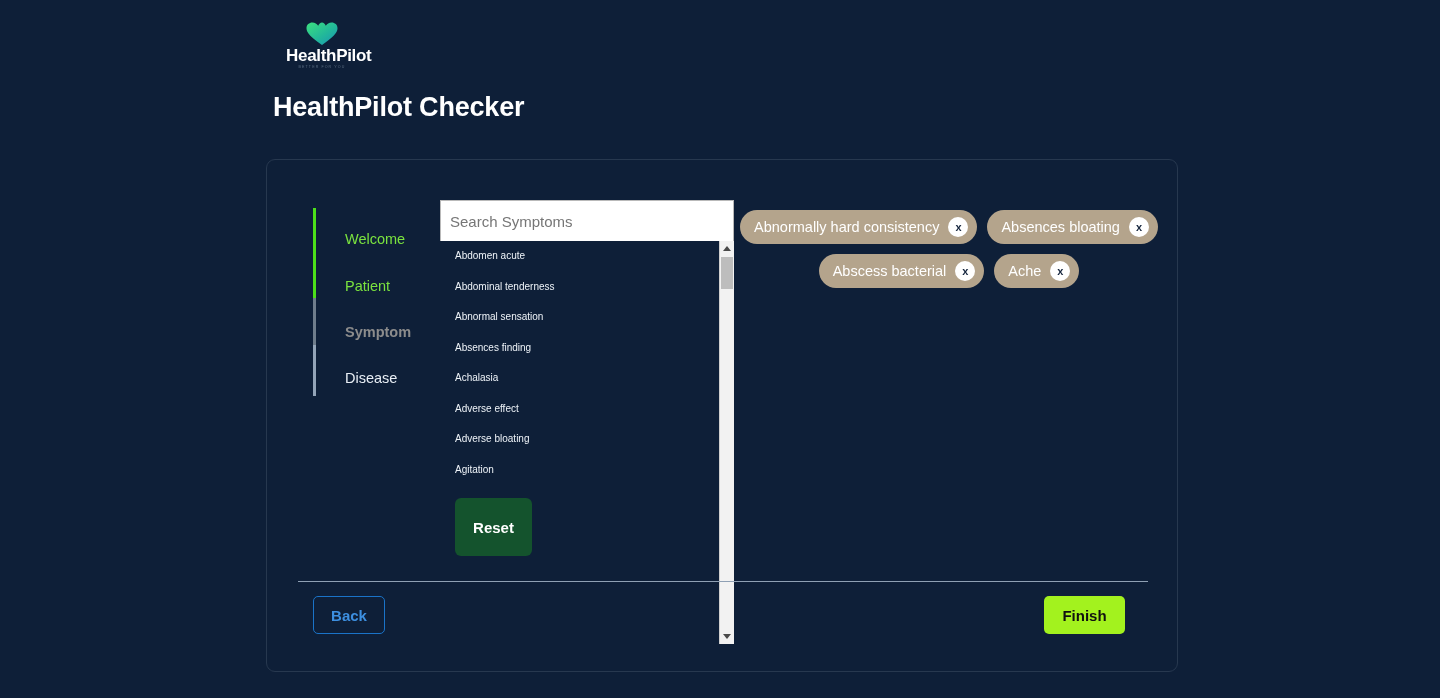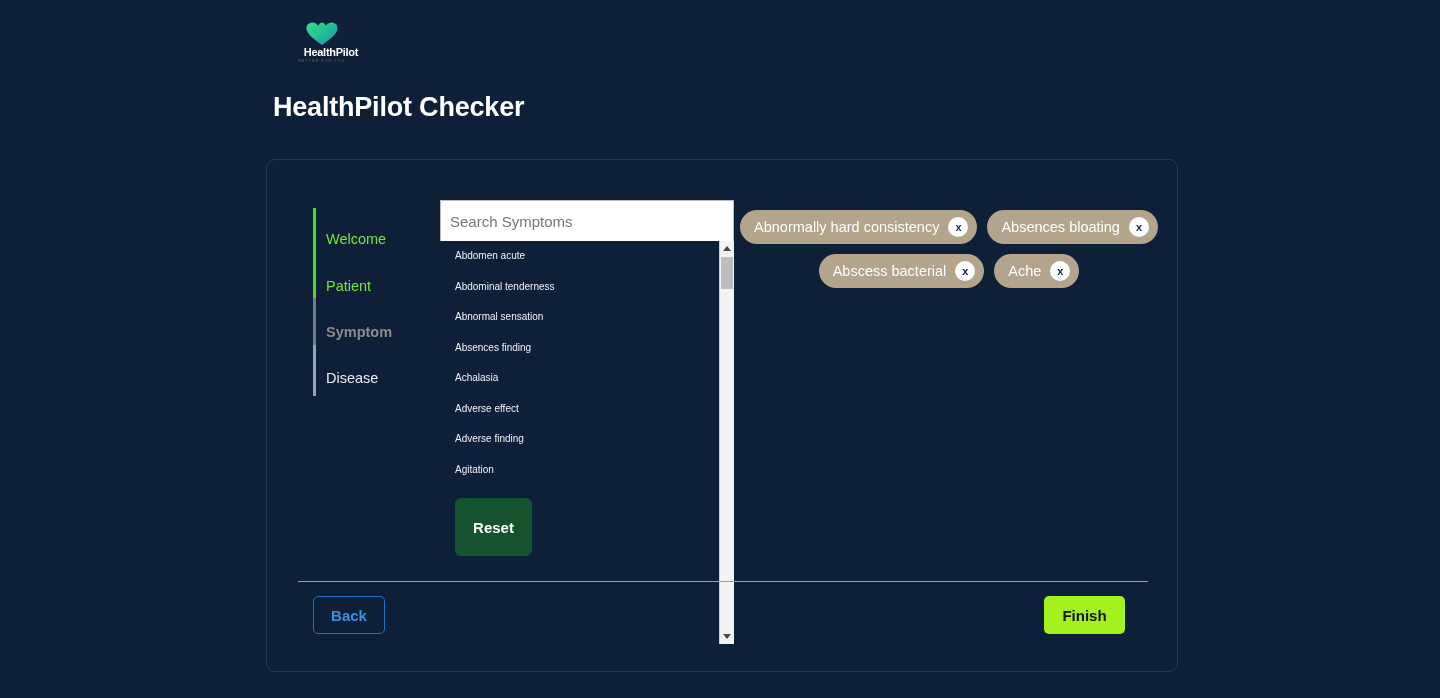--- a/index.html
+++ b/index.html
@@ -22,21 +22,21 @@
     position: absolute;
     left: 286px;
     top: 22px;
     width: 72px;
   }
   .brand-heart {
     display: block;
     margin: 0 auto 1px auto;
   }
   .brand-name {
-    font-size: 11px;
+    font-size: 17px;
     font-weight: bold;
     color: #ffffff;
     text-align: right;
     letter-spacing: -0.3px;
     line-height: 1;
   }
   .brand-tagline {
     font-size: 3.6px;
     letter-spacing: 1.1px;
     color: #5d6f84;
@@ -82,21 +82,21 @@
     top: 0;
     width: 3px;
     height: 188px;
     background: linear-gradient(to bottom,
         #4ce01a 0%, #4ce01a 48%,
         #6f7d8c 48%, #6f7d8c 73%,
         #93a4b8 73%, #93a4b8 100%);
   }
   .step {
     position: absolute;
-    left: 13px;
+    left: 32px;
     font-size: 14.5px;
     line-height: 1;
     white-space: nowrap;
   }
   .step-0 { top: 24px;  color: #7ae23f; }
   .step-1 { top: 71px;  color: #7ae23f; }
   .step-2 { top: 117px; color: #8c8c8c; font-weight: bold; }
   .step-3 { top: 163px; color: #e8eef5; }
 
   
@@ -309,21 +309,21 @@
   <input class="search-input" type="text" placeholder="Search Symptoms" style="">
 
   <div class="dropdown">
     <ul class="dropdown-list" id="symptom-list">
         <li class="dropdown-item">Abdomen acute</li>
         <li class="dropdown-item">Abdominal tenderness</li>
         <li class="dropdown-item">Abnormal sensation</li>
         <li class="dropdown-item">Absences finding</li>
         <li class="dropdown-item">Achalasia</li>
         <li class="dropdown-item">Adverse effect</li>
-        <li class="dropdown-item">Adverse finding</li>
+        <li class="dropdown-item">Adverse bloating</li>
         <li class="dropdown-item">Agitation</li>
       </ul>
     <div class="scrollbar">
       <div class="sb-btn up">
         <span class="sb-arrow up"></span>
       </div>
       <div class="sb-thumb"></div>
       <div class="sb-btn down">
         <span class="sb-arrow down"></span>
       </div>

